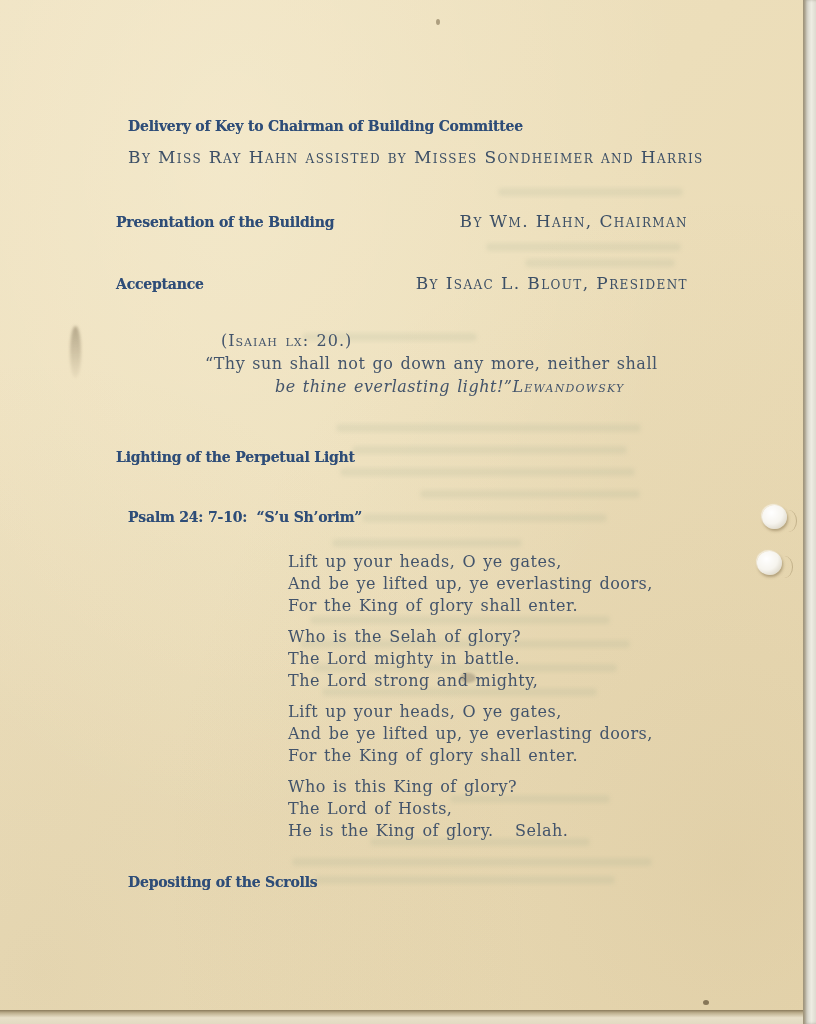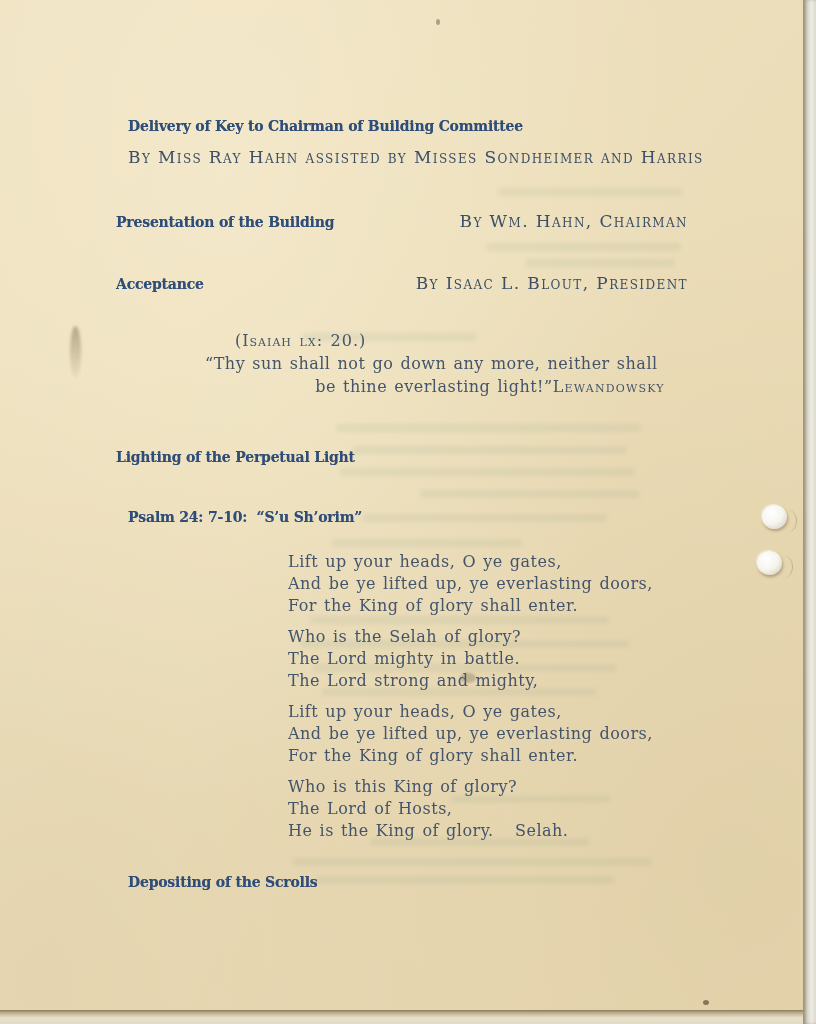--- a/index.html
+++ b/index.html
@@ -41,23 +41,23 @@
   .serif-text{
     font-size:16px;letter-spacing:0.5px;word-spacing:1.5px;
     color:#43546b;
   }
   .abs{position:absolute;}
   .row{
     position:absolute;left:116px;width:572px;
     display:flex;justify-content:space-between;align-items:baseline;
   }
   .anthem{position:absolute;left:205px;top:329px;width:500px;line-height:23px;}
-  .anthem .ref{margin-left:30px;font-variant:small-caps;letter-spacing:1px;}
+  .anthem .ref{margin-left:16px;font-variant:small-caps;letter-spacing:1px;}
   .anthem .l2{margin-left:68px;}
-  .anthem .l3row{display:flex;justify-content:center;align-items:baseline;}
+  .anthem .l3row{display:flex;justify-content:flex-start;align-items:baseline;font-style:italic;}
   .anthem .l3{margin-left:70px;}
   .anthem .composer{font-variant:small-caps;letter-spacing:1.2px;}
   .psalm{position:absolute;left:288px;top:551px;line-height:22px;}
   .psalm .stanza{margin:0 10px 9px 0;}
   
   .ghost{
     position:absolute;height:8px;border-radius:4px;
     background:#91a287;opacity:0.14;filter:blur(2px);
   }
   

